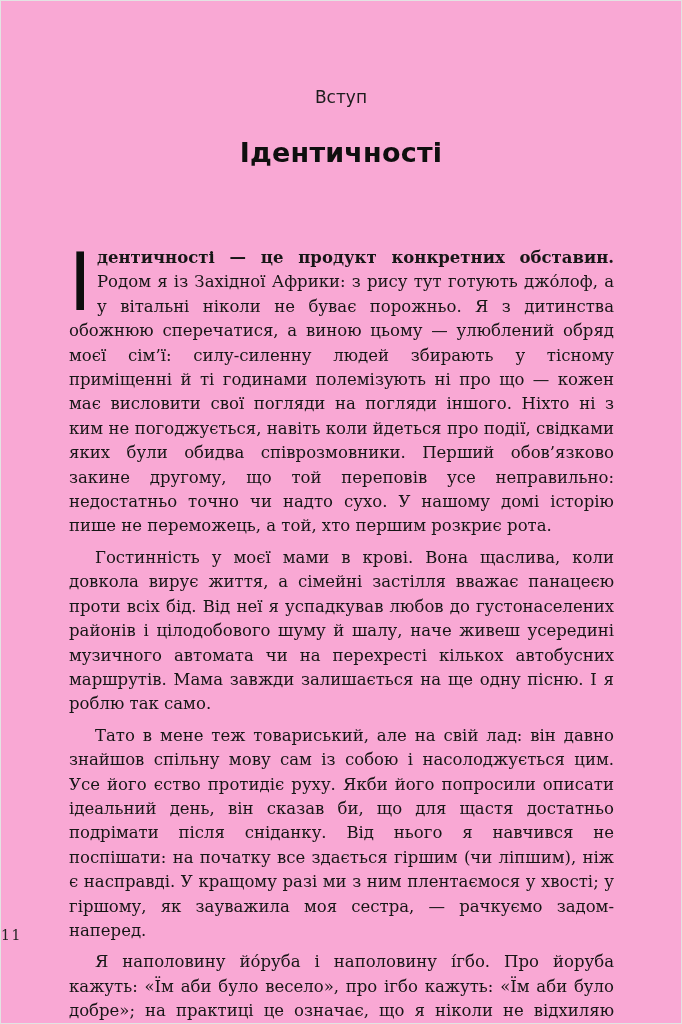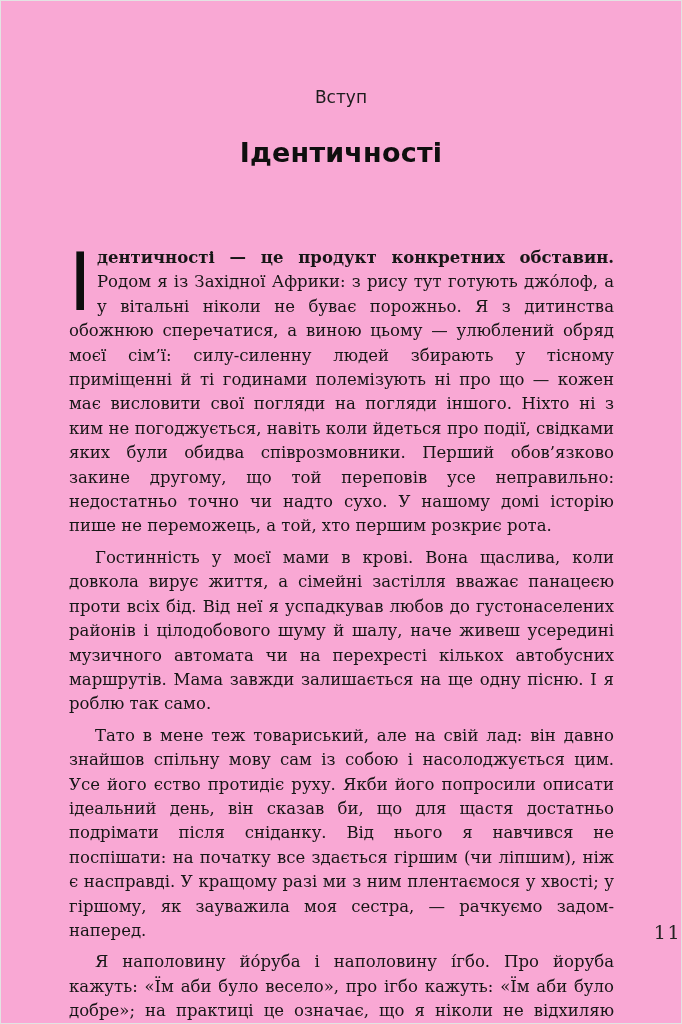--- a/index.html
+++ b/index.html
@@ -62,23 +62,23 @@
     color: #0d0d0d;
   }
   .lead {
     font-weight: bold;
   }
   .pagenum {
     position: absolute;
     left: 0;
     right: 0;
     bottom: 80px;
-    text-align: right;
+    text-align: left;
     font-family: "DejaVu Serif", serif;
-    font-size: 19px;
+    font-size: 14px;
     letter-spacing: 1.5px;
     color: #222222;
   }
 </style>
 </head>
 <body>
 
 <div class="page">
 
   <div class="kicker">Вступ</div>

